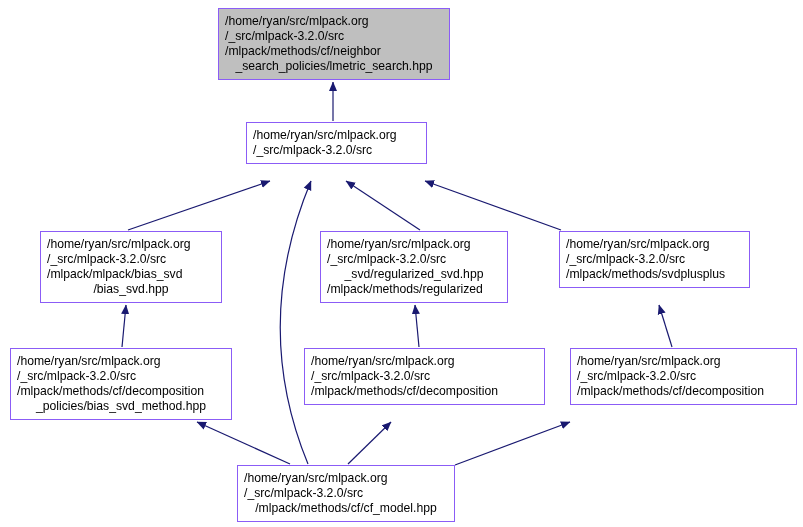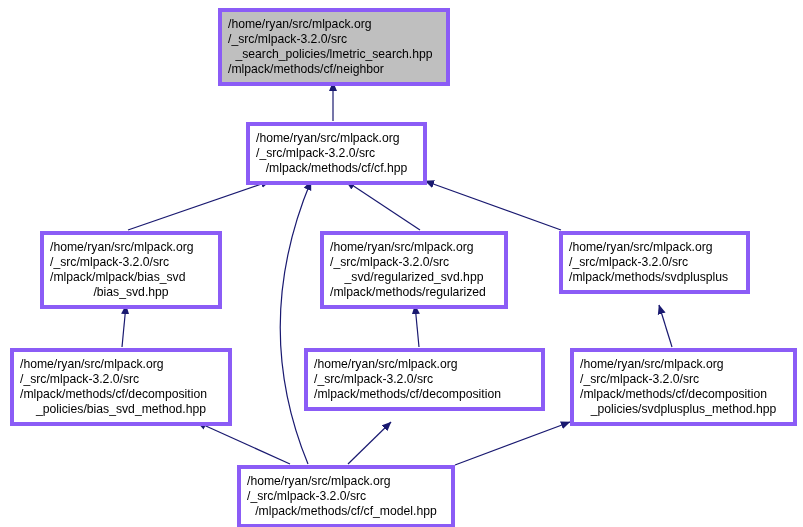--- a/index.html
+++ b/index.html
@@ -9,21 +9,21 @@
     background:#ffffff;
     font-family:"Liberation Sans", sans-serif;
     overflow:hidden;
   }
   #edge-layer{position:absolute;left:0;top:0;width:803px;height:527px;}
   .edge{stroke:#191970;stroke-width:1.2;fill:none;}
   .node{
     position:absolute;
     box-sizing:border-box;
     background:#ffffff;
-    border:4px solid #8b5cf6;
+    border:1px solid #8b5cf6;
     color:#000000;
     font-size:12.2px;
     line-height:15px;
     padding:5px 6px;
   }
   .node.highlight{background:#bfbfbf;}
   .line{white-space:nowrap;text-align:left;}
   .line.center{text-align:center;}
 </style>
 </head>
@@ -46,28 +46,27 @@
     <path class="edge" d="M419,347 L415,305" marker-end="url(#arrow)"></path>
     <path class="edge" d="M672,347 L659,305" marker-end="url(#arrow)"></path>
     <path class="edge" d="M290,464 L197,422" marker-end="url(#arrow)"></path>
     <path class="edge" d="M348,464 L391,422" marker-end="url(#arrow)"></path>
     <path class="edge" d="M455,465 L570,422" marker-end="url(#arrow)"></path>
   </svg>
 
   <div class="node highlight" style="left:218px;top:8px;width:232px;">
     <div class="line">/home/ryan/src/mlpack.org</div>
     <div class="line">/_src/mlpack-3.2.0/src</div>
+    <div class="line">/mlpack/methods/cf/neighbor</div>
     <div class="line center">_search_policies/lmetric_search.hpp</div>
-    <div class="line">/mlpack/methods/cf/neighbor</div>
   </div>
 
   <div class="node" style="left:246px;top:122px;width:181px;">
     <div class="line">/home/ryan/src/mlpack.org</div>
     <div class="line">/_src/mlpack-3.2.0/src</div>
-    <div class="line center">/mlpack/methods/cf/cf.hpp</div>
   </div>
 
   <div class="node" style="left:40px;top:231px;width:182px;">
     <div class="line">/home/ryan/src/mlpack.org</div>
     <div class="line">/_src/mlpack-3.2.0/src</div>
     <div class="line">/mlpack/mlpack/bias_svd</div>
     <div class="line center">/bias_svd.hpp</div>
   </div>
 
   <div class="node" style="left:320px;top:231px;width:188px;">
@@ -93,21 +92,20 @@
   <div class="node" style="left:304px;top:348px;width:241px;">
     <div class="line">/home/ryan/src/mlpack.org</div>
     <div class="line">/_src/mlpack-3.2.0/src</div>
     <div class="line">/mlpack/methods/cf/decomposition</div>
   </div>
 
   <div class="node" style="left:570px;top:348px;width:227px;">
     <div class="line">/home/ryan/src/mlpack.org</div>
     <div class="line">/_src/mlpack-3.2.0/src</div>
     <div class="line">/mlpack/methods/cf/decomposition</div>
-    <div class="line center">_policies/svdplusplus_method.hpp</div>
   </div>
 
   <div class="node" style="left:237px;top:465px;width:218px;">
     <div class="line">/home/ryan/src/mlpack.org</div>
     <div class="line">/_src/mlpack-3.2.0/src</div>
     <div class="line center">/mlpack/methods/cf/cf_model.hpp</div>
   </div>
 
 </div>
 

